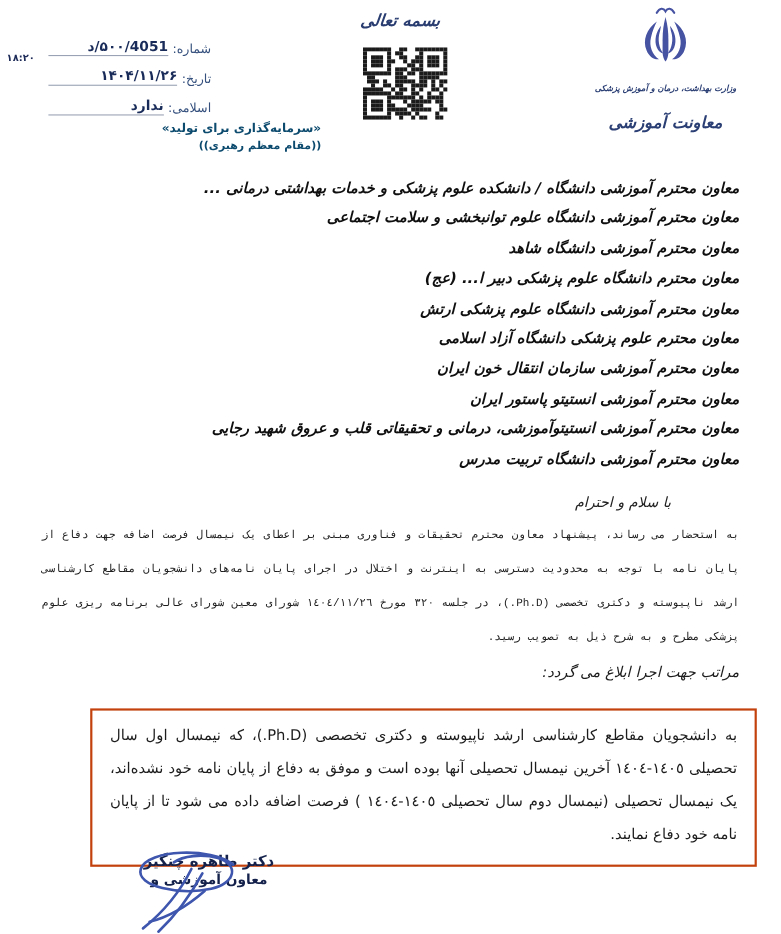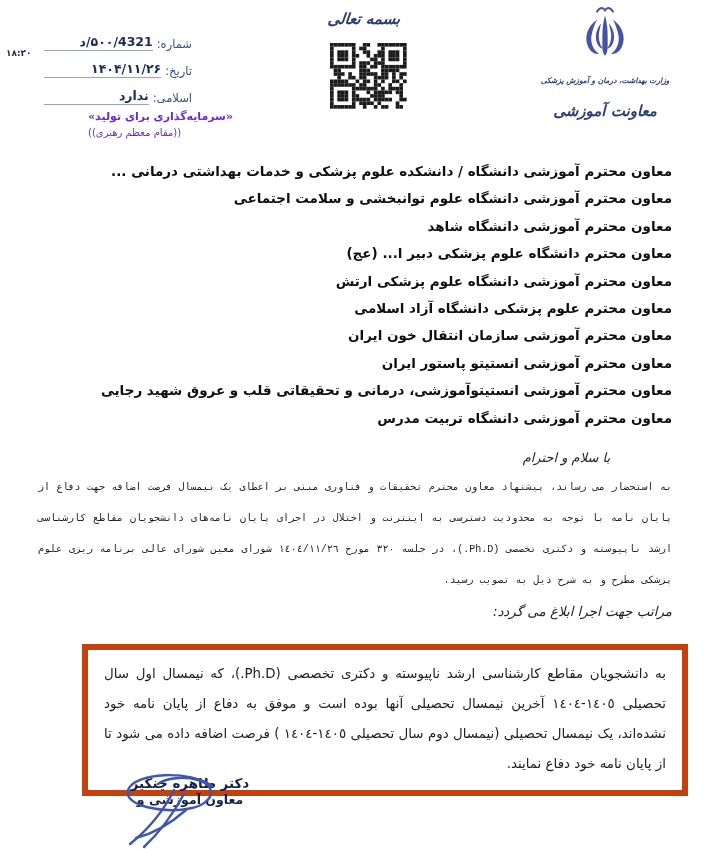--- a/index.html
+++ b/index.html
@@ -10,63 +10,63 @@
   
   .hfields{position:absolute;left:44px;top:24px;width:148px;direction:rtl;}
   .hrow{display:flex;align-items:flex-end;height:27px;direction:rtl;}
   .hlabel{font-size:11.5px;color:#35507d;white-space:nowrap;padding-left:4px;}
   .hval{
     flex:1;border-bottom:1px solid #9aa3b5;font-size:12.5px;font-weight:bold;
     color:#192c59;text-align:right;white-space:nowrap;padding-bottom:1px;
   }
   .timestamp{position:absolute;left:6px;top:48px;font-size:9px;font-weight:bold;color:#1c2a57;direction:ltr;}
   
-  .slogan{position:absolute;left:88px;top:110px;width:204px;text-align:left;color:#6d28d9;}
+  .slogan{position:absolute;left:88px;top:110px;width:204px;text-align:right;color:#0c4a6e;}
   .slogan .l1{font-size:11px;font-weight:600;}
-  .slogan .l2{font-size:10px;font-weight:400;margin-top:4px;}
+  .slogan .l2{font-size:10px;font-weight:700;margin-top:4px;}
   
   .besmellah{position:absolute;left:308px;top:10px;width:112px;text-align:center;
     font-size:15px;font-style:italic;font-weight:bold;color:#2a3d71;transform:skewX(-6deg);}
   .qr{position:absolute;left:330px;top:43px;width:78px;height:66px;line-height:0;}
   
   .emblem-wrap{position:absolute;left:538px;top:6px;width:134px;text-align:center;color:#2b3f74;}
   .emblem-wrap svg{display:inline-block;}
   .ministry{font-size:7.5px;font-weight:bold;font-style:italic;margin-top:2px;white-space:nowrap;}
   .deputy{font-size:15px;font-weight:bold;font-style:italic;margin-top:17px;}
   
-  .recipients{position:absolute;left:38px;top:158px;width:634px;text-align:right;}
+  .recipients{position:absolute;left:38px;top:158px;width:634px;text-align:right;font-style:italic;}
   .recipient{font-size:13.5px;font-weight:bold;color:#0f0f0f;line-height:27.4px;white-space:nowrap;}
   .salutation{position:absolute;left:38px;top:450px;width:634px;text-align:right;
     padding-right:62px;box-sizing:border-box;font-style:italic;font-size:13px;color:#222;}
   
   .bodyflow{position:absolute;left:38px;top:472px;width:634px;color:#1d1d1d;}
   .para{font-size:10px;line-height:31px;text-align:justify;font-family:Liberation Mono, monospace;}
   .closing{font-size:13.4px;line-height:31px;text-align:right;font-style:italic;}
   .resolution-box{
     position:absolute;left:82px;top:644px;width:606px;box-sizing:border-box;
-    border:6px solid #c2410c;padding:9px 16px 11px;color:#1d1d1d;
+    border:2px solid #c2410c;padding:9px 16px 11px;color:#1d1d1d;
     font-size:13.4px;line-height:30px;text-align:justify;background:#fff;
   }
   
   .sigblock{position:absolute;left:80px;top:775px;width:220px;text-align:center;color:#13214b;line-height:16.5px;}
   .sig-name{font-size:13.5px;font-weight:bold;}
   .sig-title{font-size:12.5px;font-weight:bold;}
   .sig-scribble{position:absolute;left:100px;top:764px;width:140px;height:85px;pointer-events:none;}
 </style>
 </head>
 <body>
 
 <div class="page">
 
   <div class="timestamp">۱۸:۲۰</div>
 
   <div class="hfields">
     <div class="hrow">
       <span class="hlabel">شماره:</span>
-      <span class="hval">۵۰۰/4321/د</span>
+      <span class="hval">۵۰۰/4051/د</span>
     </div>
     <div class="hrow">
       <span class="hlabel">تاریخ:</span>
       <span class="hval">۱۴۰۴/۱۱/۲۶</span>
     </div>
     <div class="hrow">
       <span class="hlabel">اسلامی:</span>
       <span class="hval">ندارد</span>
     </div>
   </div>

